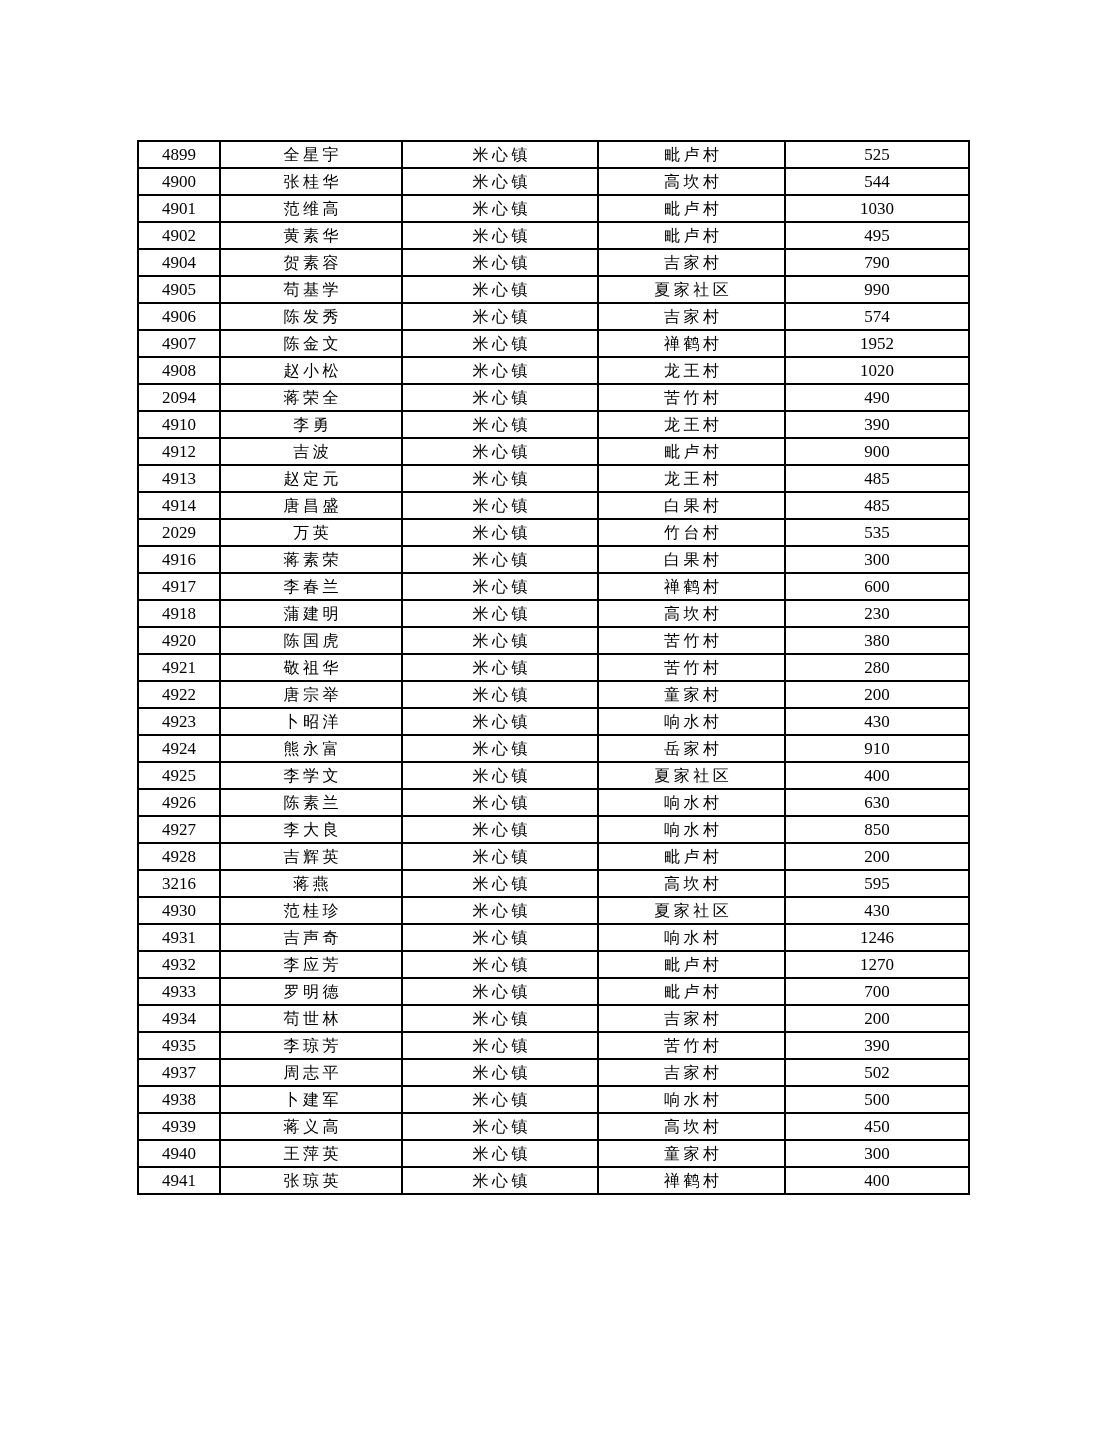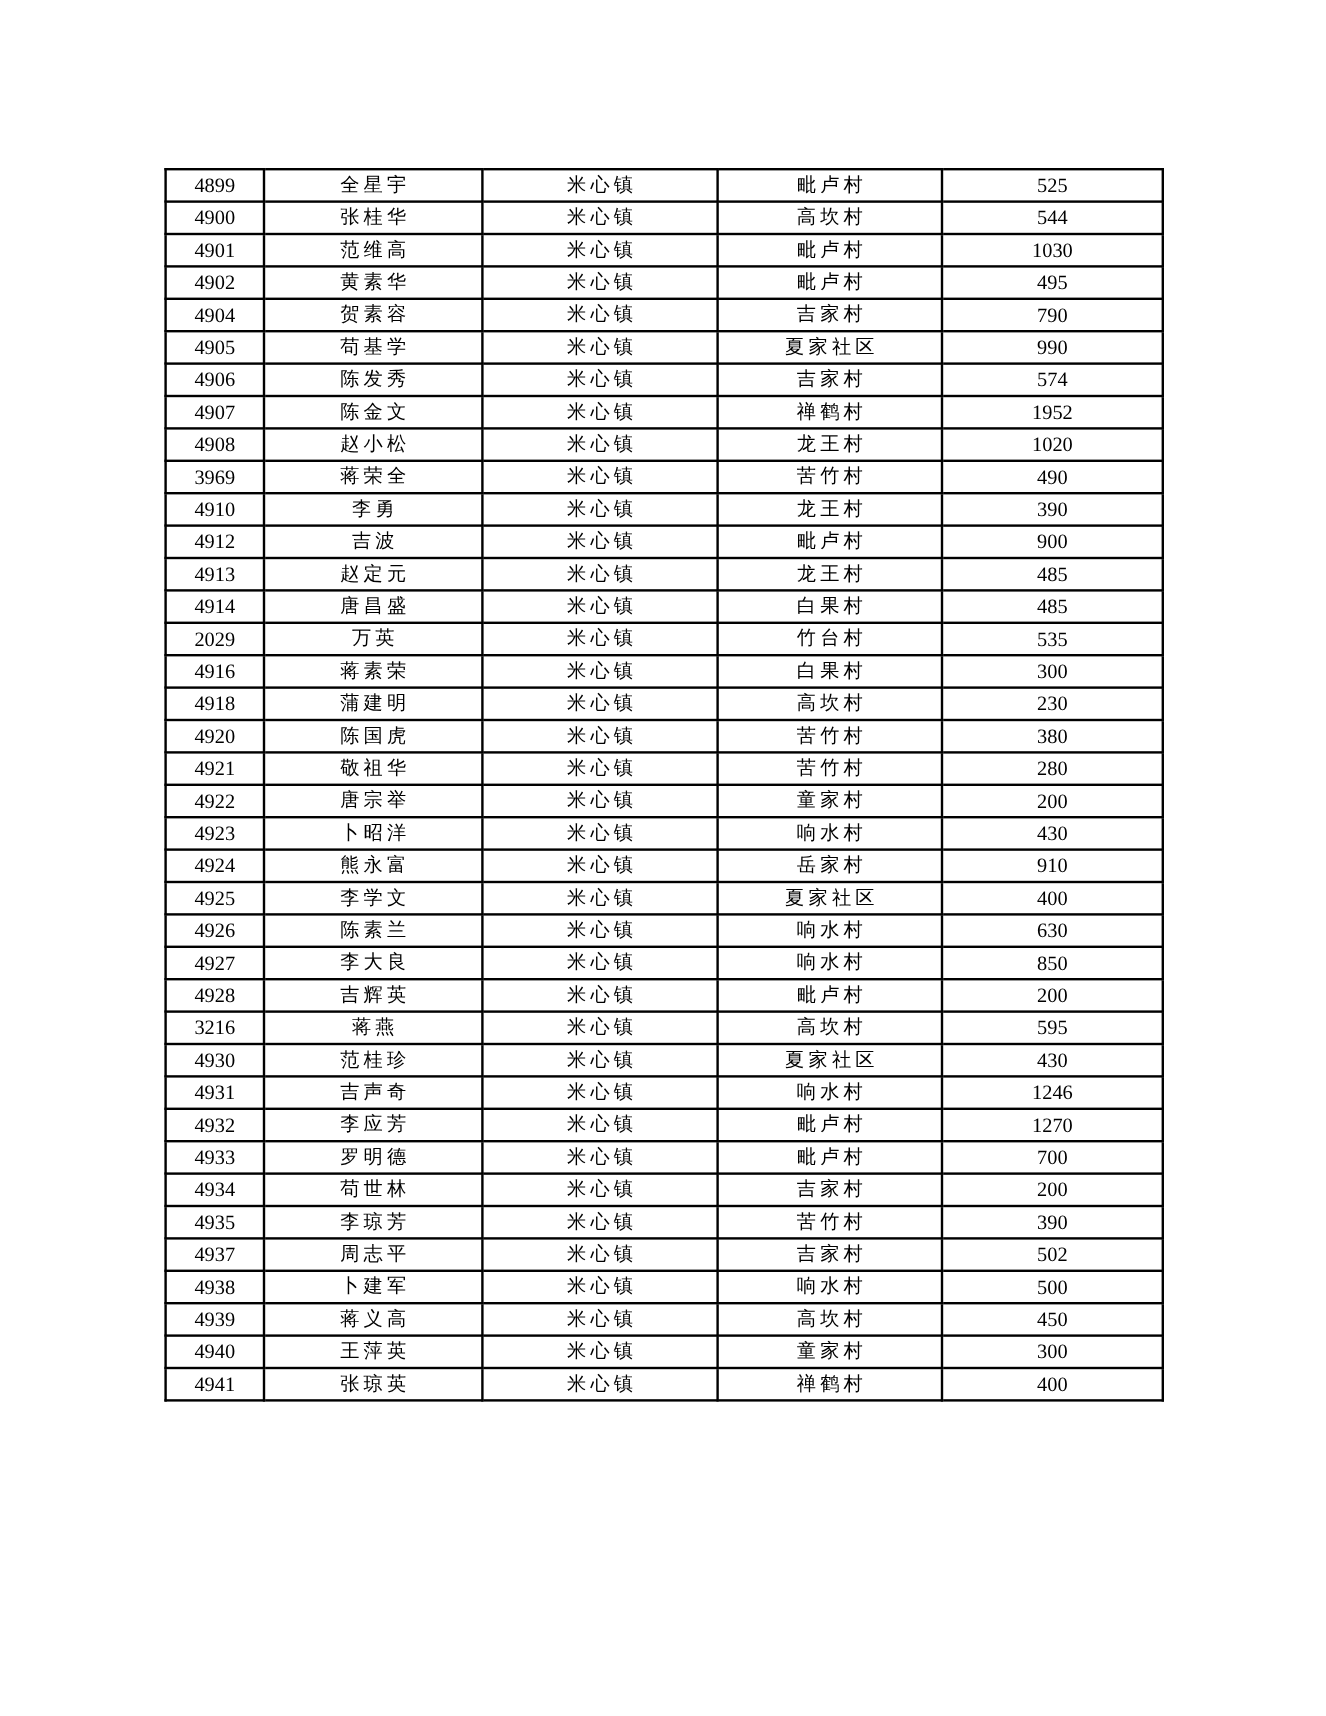--- a/index.html
+++ b/index.html
@@ -120,21 +120,21 @@
           <td class="num">1952</td>
         </tr>
         <tr>
           <td class="num">4908</td>
           <td class="cjk">赵小松</td>
           <td class="cjk">米心镇</td>
           <td class="cjk">龙王村</td>
           <td class="num">1020</td>
         </tr>
         <tr>
-          <td class="num">3969</td>
+          <td class="num">2094</td>
           <td class="cjk">蒋荣全</td>
           <td class="cjk">米心镇</td>
           <td class="cjk">苦竹村</td>
           <td class="num">490</td>
         </tr>
         <tr>
           <td class="num">4910</td>
           <td class="cjk">李勇</td>
           <td class="cjk">米心镇</td>
           <td class="cjk">龙王村</td>
@@ -167,20 +167,27 @@
           <td class="cjk">米心镇</td>
           <td class="cjk">竹台村</td>
           <td class="num">535</td>
         </tr>
         <tr>
           <td class="num">4916</td>
           <td class="cjk">蒋素荣</td>
           <td class="cjk">米心镇</td>
           <td class="cjk">白果村</td>
           <td class="num">300</td>
+        </tr>
+        <tr>
+          <td class="num">4917</td>
+          <td class="cjk">李春兰</td>
+          <td class="cjk">米心镇</td>
+          <td class="cjk">禅鹤村</td>
+          <td class="num">600</td>
         </tr>
         <tr>
           <td class="num">4918</td>
           <td class="cjk">蒲建明</td>
           <td class="cjk">米心镇</td>
           <td class="cjk">高坎村</td>
           <td class="num">230</td>
         </tr>
         <tr>
           <td class="num">4920</td>

